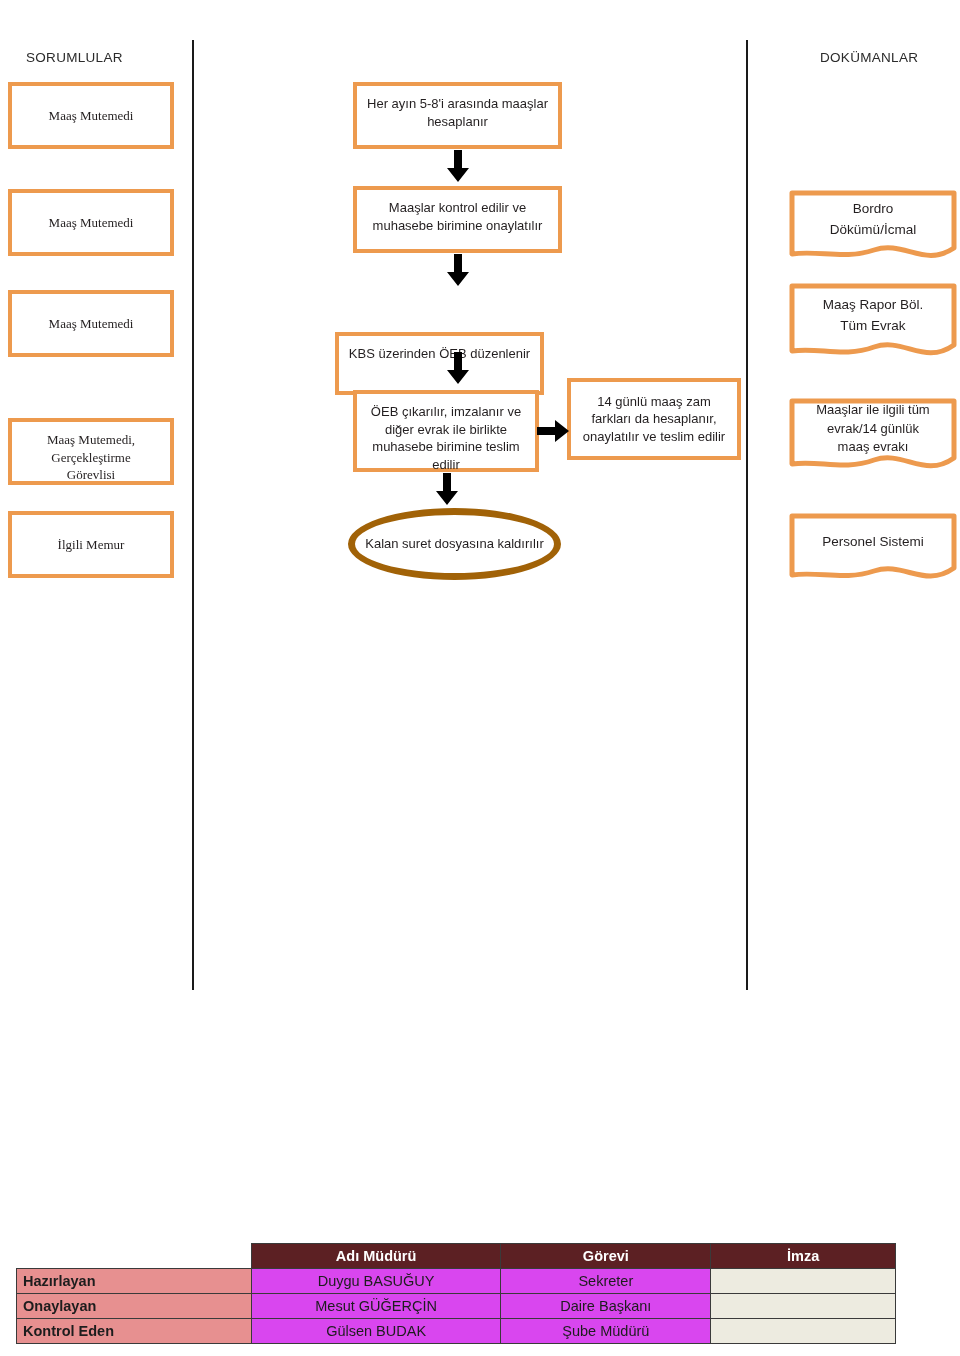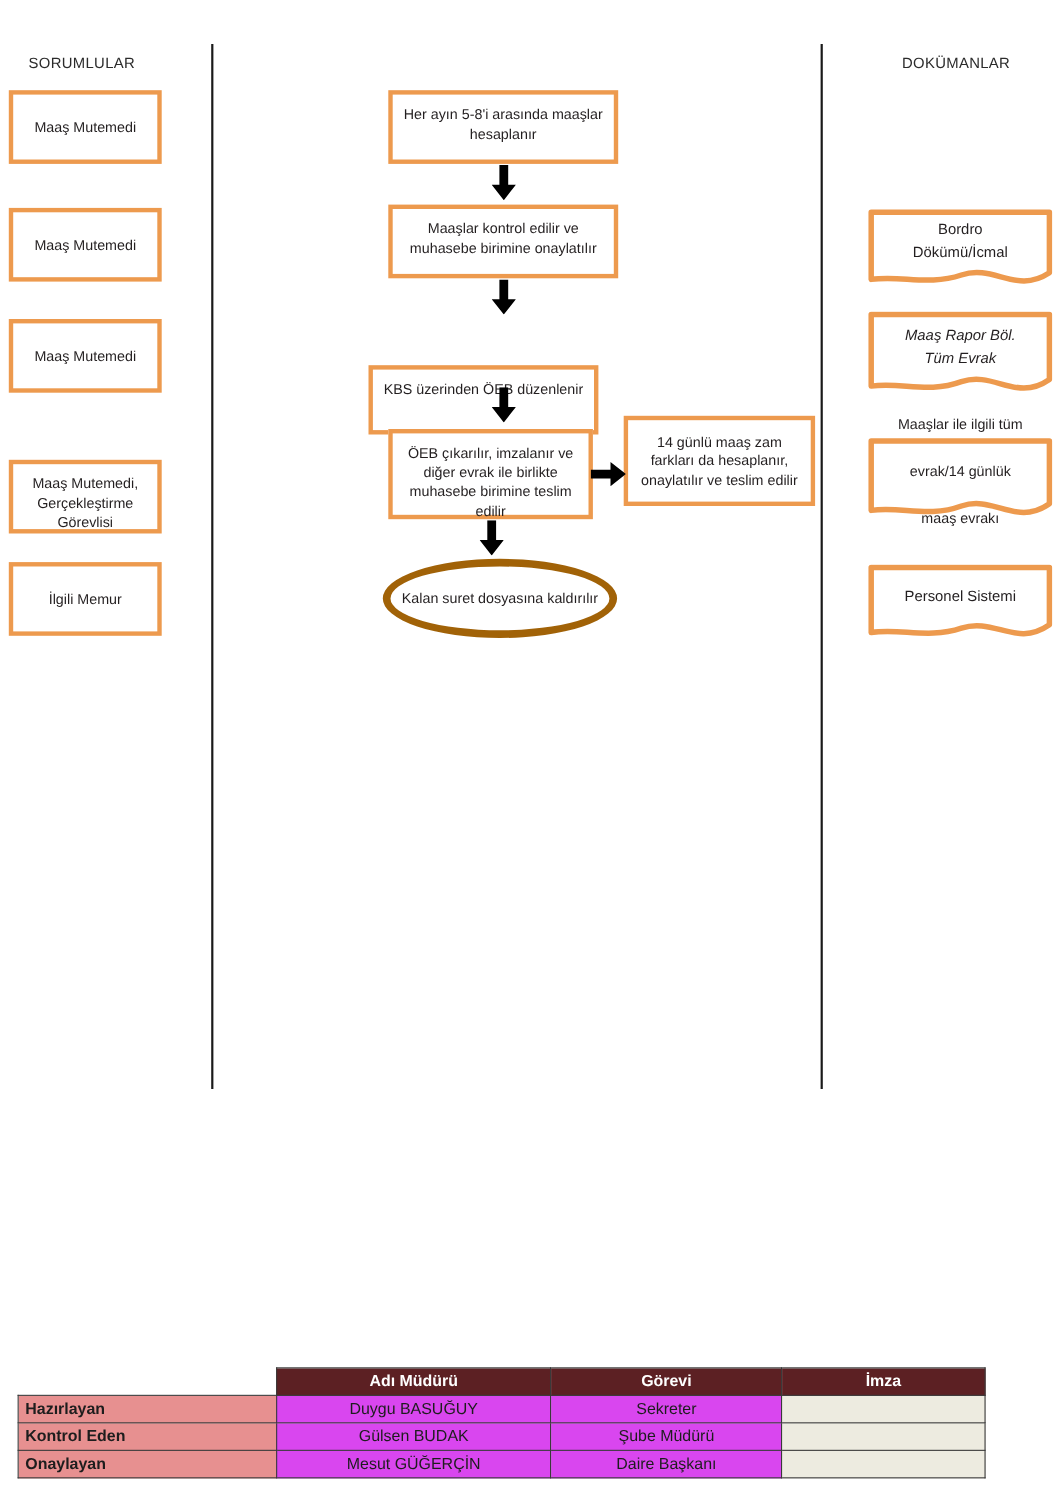--- a/index.html
+++ b/index.html
@@ -49,21 +49,21 @@
     justify-content: center;
     text-align: center;
     font-size: 13px;
     line-height: 1.35;
     padding: 4px 6px;
     color: #231f20;
   }
   .obox.top-align { align-items: flex-start; padding-top: 9px; }
 
   
-  .resp-box { left: 8px; width: 139px; height: 67px; }
+  .resp-box { left: 8px; width: 166px; height: 67px; font-family: Liberation Serif, serif; }
   #resp-1 { top: 82px;  }
   #resp-2 { top: 189px; }
   #resp-3 { top: 290px; }
   #resp-4 { top: 398px; margin-top: 20px; }
   #resp-5 { top: 511px; }
 
   
   #proc-1 { left: 353px; top: 82px;  width: 209px; height: 67px; }
   #proc-2 { left: 353px; top: 186px; width: 209px; height: 67px; }
   #proc-3 { left: 335px; top: 288px; width: 209px; height: 63px; margin-top: 44px; }
@@ -98,21 +98,21 @@
     display: flex; flex-direction: column;
     align-items: center; justify-content: center;
     text-align: center;
     font-size: 13.5px;
     line-height: 1.55;
     padding-bottom: 14px;
     box-sizing: border-box;
     color: #231f20;
   }
   #doc-1 { left: 789px; top: 190px; height: 74px; }
-  #doc-2 { left: 789px; top: 283px; height: 79px; font-style: italic; }
+  #doc-2 { left: 789px; top: 283px; height: 79px; }
   #doc-3 { left: 789px; top: 398px; height: 78px; }
   #doc-4 { left: 789px; top: 513px; height: 72px; }
 
   
   .arrow-down {
     position: absolute;
     width: 22px; height: 32px;
   }
   .arrow-right {
     position: absolute;
@@ -235,21 +235,21 @@
   <div class="doc-text">
     <span>Maaş Rapor Böl.</span>
     <span>Tüm Evrak</span>
   </div>
 </div>
 
 <div class="doc-shape" id="doc-3">
   <svg viewBox="0 0 168 78" preserveAspectRatio="none">
     <path d="M3,3 L165,3 L165,60 C135,81 115,52 85,62 C55,73 30,62 3,66 Z" fill="#ffffff" stroke="#ED9A4E" stroke-width="5" stroke-linejoin="round"></path>
   </svg>
-  <div class="doc-text" style="font-size:13px;line-height:1.45;padding-bottom:16px;gap:24px;">
+  <div class="doc-text" style="font-size:13px;line-height:1.45;padding-bottom:16px;">
     <span>Maaşlar ile ilgili tüm</span>
     <span>evrak/14 günlük</span>
     <span>maaş evrakı</span>
   </div>
 </div>
 
 <div class="doc-shape" id="doc-4">
   <svg viewBox="0 0 168 72" preserveAspectRatio="none">
     <path d="M3,3 L165,3 L165,55 C135,76 115,48 85,58 C55,68 30,58 3,62 Z" fill="#ffffff" stroke="#ED9A4E" stroke-width="5" stroke-linejoin="round"></path>
   </svg>
@@ -268,25 +268,25 @@
     </tr>
   </thead>
   <tbody>
     <tr>
       <td class="role-cell">Hazırlayan</td>
       <td class="data-cell">Duygu BASUĞUY</td>
       <td class="data-cell">Sekreter</td>
       <td class="sign-cell"></td>
     </tr>
     <tr>
+      <td class="role-cell">Onaylayan</td>
+      <td class="data-cell">Mesut GÜĞERÇİN</td>
+      <td class="data-cell">Daire Başkanı</td>
+      <td class="sign-cell"></td>
+    </tr>
+    <tr>
       <td class="role-cell">Kontrol Eden</td>
       <td class="data-cell">Gülsen BUDAK</td>
       <td class="data-cell">Şube Müdürü</td>
       <td class="sign-cell"></td>
     </tr>
-    <tr>
-      <td class="role-cell">Onaylayan</td>
-      <td class="data-cell">Mesut GÜĞERÇİN</td>
-      <td class="data-cell">Daire Başkanı</td>
-      <td class="sign-cell"></td>
-    </tr>
   </tbody>
 </table>
 
 </body></html>

